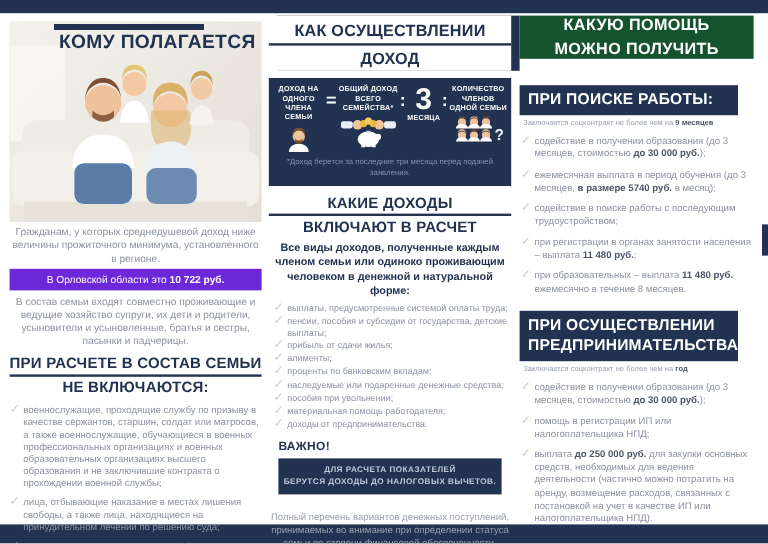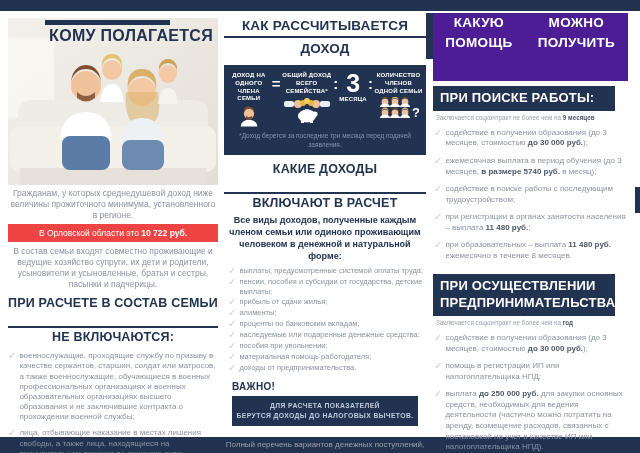--- a/index.html
+++ b/index.html
@@ -24,27 +24,27 @@
   .photo{position:relative;width:210px;height:167px;overflow:hidden;background:#ece8e2;}
   .photo svg{display:block;}
   .photo-titlebar{position:absolute;left:37px;top:2px;width:125px;height:5px;background:#213350;}
   .photo-title{
     position:absolute;right:5px;top:9px;
     font-size:16px;font-weight:700;color:#213350;letter-spacing:.3px;white-space:nowrap;
   }
   .small-grey{color:#8b91a0;font-size:8.5px;line-height:1.3;text-align:center;}
   .intro{margin-top:3px;text-align:center;}
   .region-bar{
-    margin-top:3px;background:#ef4444;color:#ffffff;
+    margin-top:3px;background:#6d28d9;color:#ffffff;
     font-size:8.5px;text-align:center;padding:4px 18px;
   }
   .region-bar .b{font-weight:bold;color:#ffffff;}
   .family{margin-top:4px;}
   .sec-head{margin-top:6px;text-align:center;color:#213350;font-weight:800;font-size:12.5px;letter-spacing:.2px;}
-  .sec-head .line1{border-bottom:2px solid #213350;padding-bottom:16px;margin-bottom:2px;}
+  .sec-head .line1{border-bottom:2px solid #213350;padding-bottom:2px;margin-bottom:2px;}
   .blist{margin-top:7px;}
   .bitem{display:flex;align-items:flex-start;margin-bottom:6px;}
   .chk{color:#c7ccd5;font-size:10px;line-height:1;margin-right:3px;margin-top:0;flex:0 0 auto;}
   .txt{color:#8b91a0;font-size:8px;line-height:1.27;text-align:left;}
   .txt .b{font-weight:bold;color:#4d5668;text-align:center;}
 
   
   .calc-wrap{position:relative;height:46px;}
   .calc-shadow{position:absolute;left:7px;top:0;width:202px;height:46px;background:#213350;}
   .calc-box{position:absolute;left:0;top:0;width:202px;height:46px;background:#ffffff;
@@ -65,23 +65,23 @@
   .income-intro{margin-top:4px;text-align:center;color:#213350;font-weight:800;font-size:9px;line-height:1.35;}
   .mid-list{margin-top:4px;padding-left:4px;}
   .mid-list .bitem{margin-bottom:1px;}
   .mid-list .txt{font-size:7.5px;line-height:1.25;}
   .important-head{margin-top:8px;color:#213350;font-weight:800;font-size:10px;letter-spacing:.3px;padding-left:8px;}
   .important-box{margin:4px 8px 0;background:#213350;color:#c2cadb;text-align:center;
     font-size:6.8px;font-weight:700;letter-spacing:.4px;line-height:1.5;padding:5px 4px;}
   .important-note{margin-top:13px;color:#9aa0ac;font-size:8px;line-height:1.38;text-align:center;}
 
   
-  .right-title{background:#4c1d95;height:68px;display:flex;flex-direction:row;justify-content:center;
+  .right-title{background:#14532d;height:36px;display:flex;flex-direction:column;justify-content:center;
     text-align:center;color:#ffffff;font-weight:800;font-size:13.5px;letter-spacing:.3px;line-height:1.45;}
-  .rbar{margin-top:5px;background:#213350;color:#ffffff;font-weight:800;font-size:13px;
+  .rbar{margin-top:22px;background:#213350;color:#ffffff;font-weight:800;font-size:13px;
     letter-spacing:.2px;padding:4px 7px;width:168px;line-height:1.3;}
   .rnote{margin:3px 0 7px 3px;color:#9aa0ac;font-size:6.3px;}
   .rnote .b{font-weight:bold;color:#4d5668;}
   .rlist{padding-left:1px;}
   .rlist .bitem{margin-bottom:7px;}
   .rlist .txt{font-size:8px;line-height:1.32;}
   .biz{margin-top:13px;}
 </style>
 </head>
 <body>
@@ -157,21 +157,21 @@
         <span class="chk">✓</span>
         <span class="txt">лица, находящиеся на полном гособеспечении.</span>
       </div>
     </div>
 </div>
 
 <div class="col col-mid">
   <div class="calc-wrap">
     <div class="calc-shadow"></div>
     <div class="calc-box">
-      <div class="line1">КАК РАССЧИТЫВАЕТСЯ</div>
+      <div class="line1">КАК ОСУЩЕСТВЛЕНИИ</div>
       <div class="line2">ДОХОД</div>
     </div>
   </div>
 
   <div class="formula">
     <div class="frow">
       <div class="term t1">
         <div class="tl">ДОХОД НА ОДНОГО ЧЛЕНА СЕМЬИ</div>
         <svg width="22" height="23" viewBox="0 0 24 24">
           <path d="M3 23c0-5 4.5-7.5 9-7.5s9 2.5 9 7.5z" fill="#ffffff"></path>

